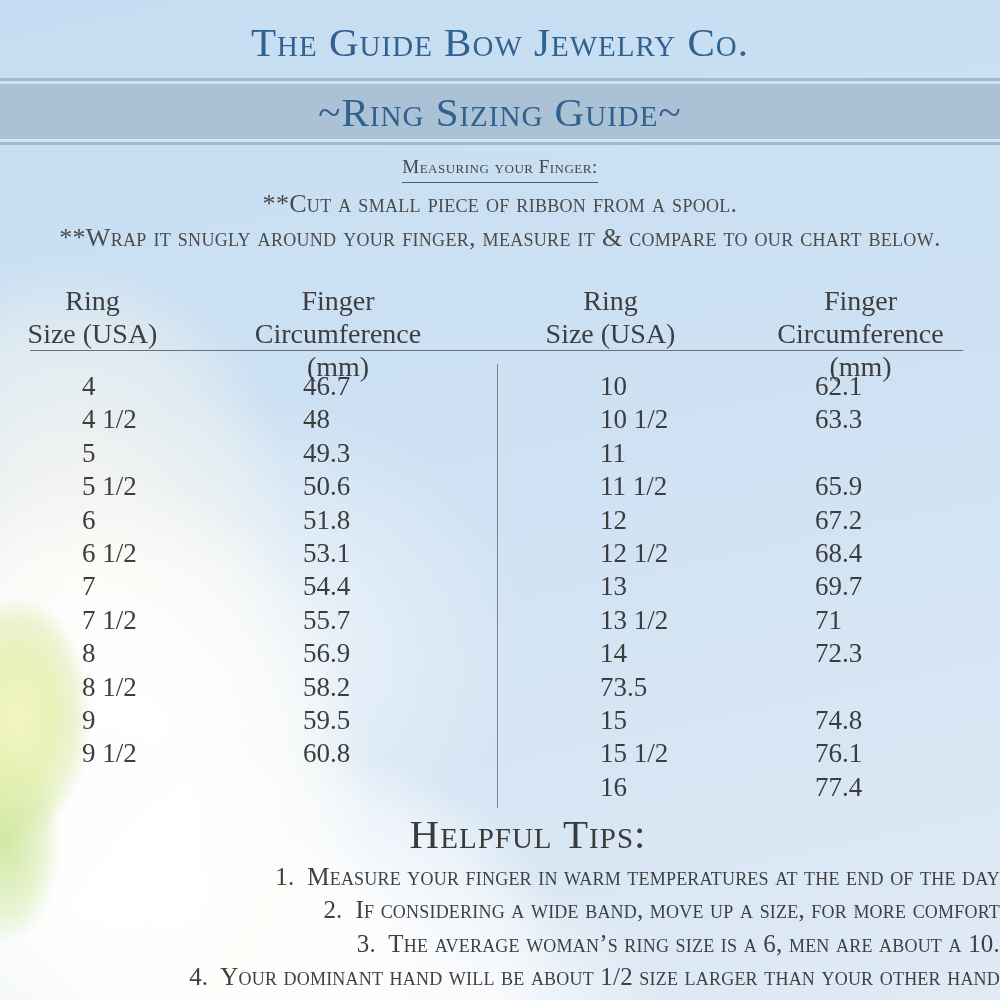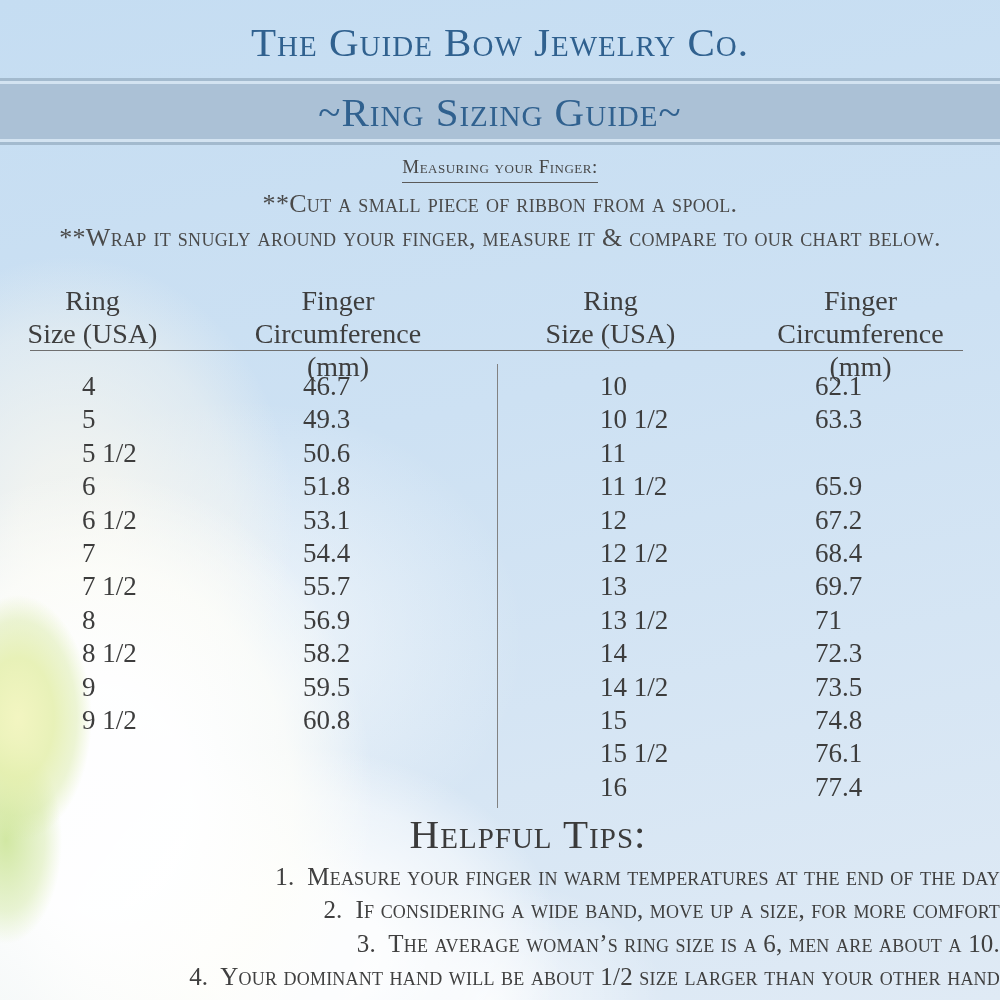--- a/index.html
+++ b/index.html
@@ -113,20 +113,24 @@
   <div class="rule"></div>
   <div class="vdiv"></div>
 
   <div class="rows rows-left">
 
       <div class="row">
         <span>4</span>
         <span>46.7</span>
       </div>
 
+      <div class="row">
+        <span>4 1/2</span>
+        <span>48</span>
+      </div>
 
       <div class="row">
         <span>5</span>
         <span>49.3</span>
       </div>
 
       <div class="row">
         <span>5 1/2</span>
         <span>50.6</span>
       </div>
@@ -212,21 +216,20 @@
         <span>13 1/2</span>
         <span>71</span>
       </div>
 
       <div class="row">
         <span>14</span>
         <span>72.3</span>
       </div>
 
       <div class="row">
-        <span>14 1/2</span>
         <span>73.5</span>
       </div>
 
       <div class="row">
         <span>15</span>
         <span>74.8</span>
       </div>
 
       <div class="row">
         <span>15 1/2</span>

